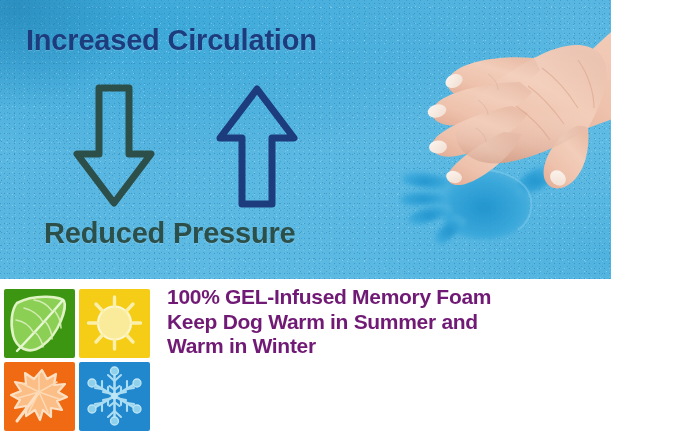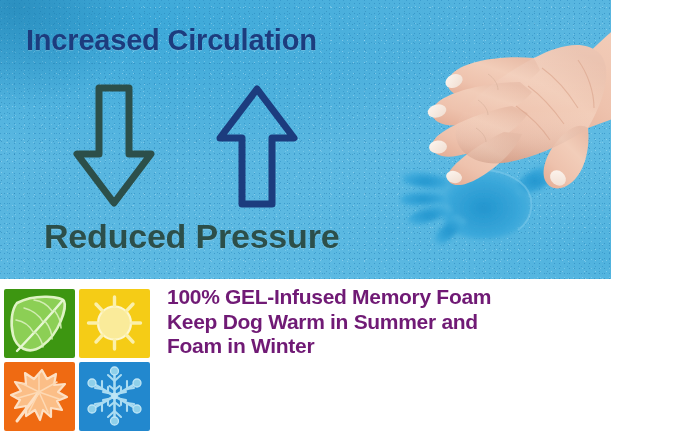--- a/index.html
+++ b/index.html
@@ -85,21 +85,21 @@
     font-size: 29px;
     font-weight: bold;
     color: #1c3c7e;
     letter-spacing: -0.2px;
     white-space: nowrap;
     text-shadow: 0 1px 1px rgba(255,255,255,.18);
   }
   .hdr-bottom {
     position: absolute;
     left: 44px; top: 217px;
-    font-size: 34px;
+    font-size: 29px;
     font-weight: bold;
     color: #2c4f4a;
     letter-spacing: -0.2px;
     white-space: nowrap;
     text-shadow: 0 1px 1px rgba(255,255,255,.18);
   }
 
   
   .arrow-down { position: absolute; left: 66px;  top: 82px; }
   .arrow-up   { position: absolute; left: 209px; top: 82px; }
@@ -375,17 +375,17 @@
           </g>
           <circle cx="35.5" cy="34" r="3.4" fill="#bde5f6"></circle>
         </svg>
       </div>
 
     </div>
 
     <div class="blurb">
       <div class="blurb-line">100% GEL-Infused Memory Foam</div>
       <div class="blurb-line">Keep Dog Warm in Summer and</div>
-      <div class="blurb-line">Foam in Winter</div>
+      <div class="blurb-line">Warm in Winter</div>
     </div>
 
   </div>
 </div>
 
 </body></html>

